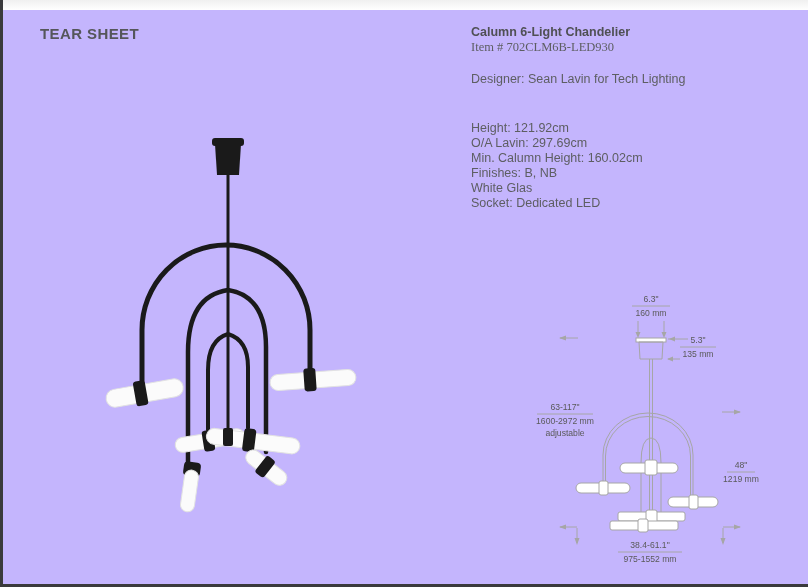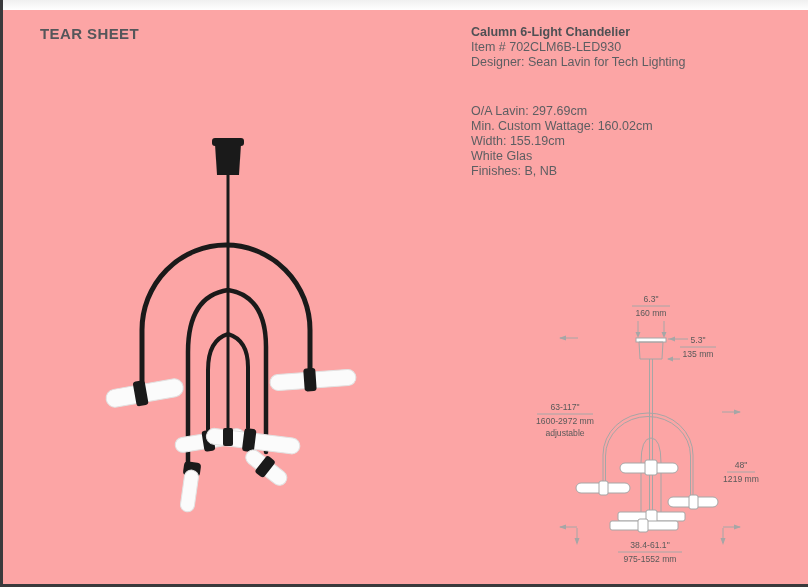--- a/index.html
+++ b/index.html
@@ -1,19 +1,19 @@
 <!DOCTYPE html>
 <html><head>
 <meta charset="utf-8">
 <style>
   html,body{margin:0;padding:0;background:#ffffff;}
   .page{
     position:relative;
     width:808px;height:587px;
-    background:#fca5a5;
+    background:#c4b5fd;
     overflow:hidden;
     font-family:"Liberation Sans", sans-serif;
     color:#58595b;
   }
   .edge-left{
     position:absolute;left:0;top:0;width:3px;height:587px;
     background:#3a3a3c;
   }
   .edge-bottom{
     position:absolute;left:0;bottom:0;width:808px;height:3px;
@@ -29,21 +29,21 @@
     color:#55565a;
   }
   .photo{
     position:absolute;left:100px;top:112px;width:360px;height:440px;
   }
   .info{
     position:absolute;left:471px;top:25px;width:300px;
     font-size:12.5px;line-height:15px;color:#5d5e62;
   }
   .info .name{font-weight:bold;color:#4f5054;}
-  .info .item{}
+  .info .item{margin-bottom:17px;font-family:Liberation Serif, serif;}
   .info .designer{margin-bottom:34px;}
   .spec-line{height:15px;}
   .drawing{
     position:absolute;left:528px;top:285px;width:272px;height:292px;
   }
   .drawing text{
     font-family:"Liberation Sans", sans-serif;
     font-size:8.6px;fill:#5a5a5a;
   }
   .dline{stroke:#a6a6a6;stroke-width:1;fill:none;}
@@ -108,25 +108,26 @@
         <rect class="wtube" x="83" y="358" width="14" height="42" rx="7"></rect>
       </g>
     </svg>
   </div>
 
   <div class="info">
     <div class="name">Calumn 6-Light Chandelier</div>
     <div class="item">Item # 702CLM6B-LED930</div>
     <div class="designer">Designer: Sean Lavin for Tech Lighting</div>
     <div class="specs">
+      <div class="spec-line">Height: 121.92cm</div>
       <div class="spec-line">O/A Lavin: 297.69cm</div>
-      <div class="spec-line">Min. Custom Wattage: 160.02cm</div>
-      <div class="spec-line">Width: 155.19cm</div>
+      <div class="spec-line">Min. Calumn Height: 160.02cm</div>
+      <div class="spec-line">Finishes: B, NB</div>
       <div class="spec-line">White Glas</div>
-      <div class="spec-line">Finishes: B, NB</div>
+      <div class="spec-line">Socket: Dedicated LED</div>
     </div>
   </div>
 
   <div class="drawing">
     <svg width="272" height="292" viewBox="0 0 272 292" xmlns="http://www.w3.org/2000/svg">
 
       <text x="123" y="17" text-anchor="middle">6.3"</text>
       <line class="dline" x1="104" y1="21" x2="142" y2="21"></line>
       <text x="123" y="31" text-anchor="middle">160 mm</text>
       <line class="dline" x1="110" y1="36" x2="110" y2="50"></line>

